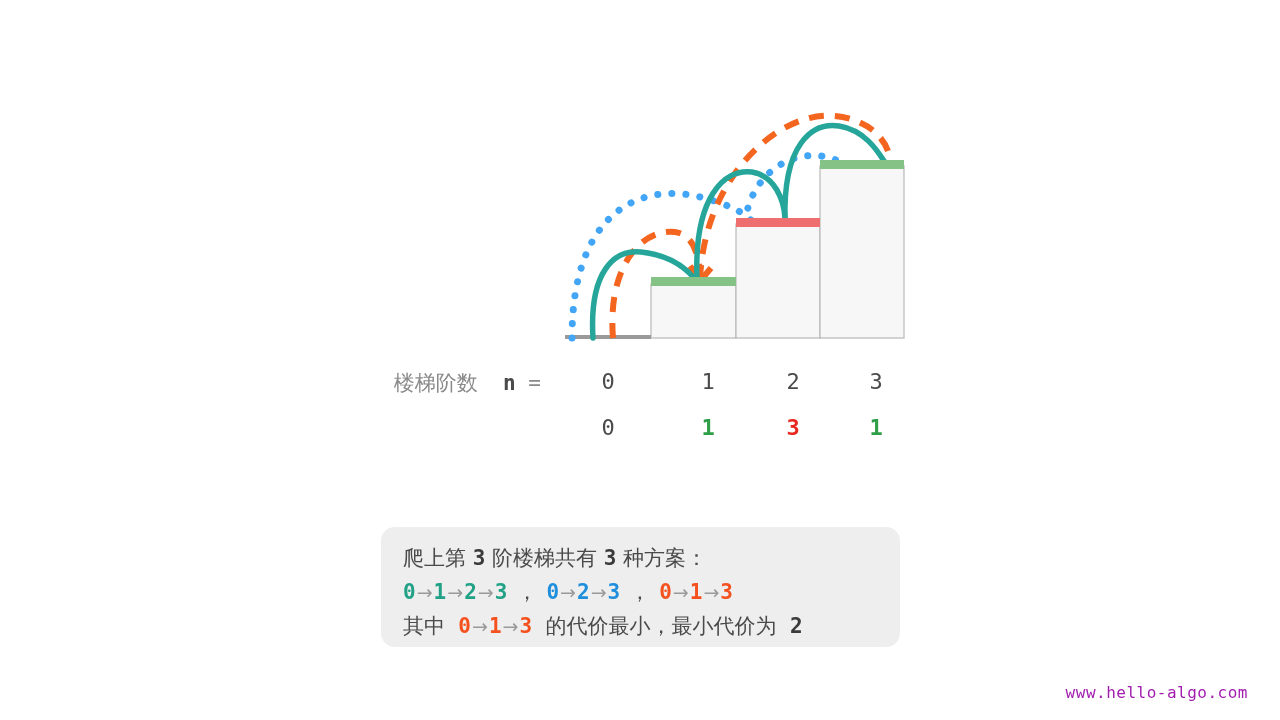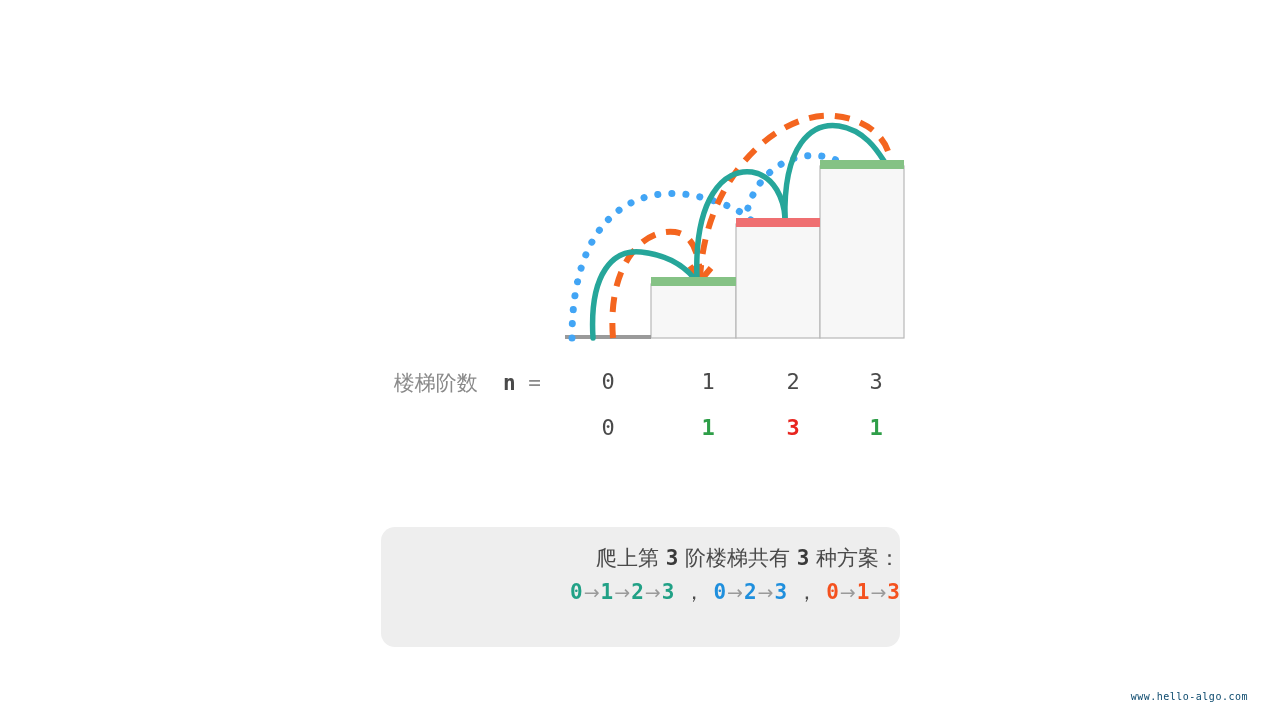--- a/index.html
+++ b/index.html
@@ -77,22 +77,21 @@
   
   .caption-box {
     position: absolute;
     left: 381px;
     top: 527px;
     width: 519px;
     height: 120px;
     background: #eeeeee;
     border-radius: 14px;
     box-sizing: border-box;
-    padding: 14px 0 0 22px;
-    text-align: right;
+    padding: 14px 10px 0 22px;
   }
   .cap-line {
     font-size: 21px;
     color: #4a4a4a;
     line-height: 34px;
     white-space: nowrap;
     font-family: "DejaVu Sans", "Liberation Sans", sans-serif;
   }
   .num-teal   { color: #21a186; font-weight: bold; font-family: "DejaVu Sans Mono","Liberation Mono",monospace; }
   .num-blue   { color: #1f8fdd; font-weight: bold; font-family: "DejaVu Sans Mono","Liberation Mono",monospace; }
@@ -101,22 +100,22 @@
            font-family: "DejaVu Sans","Liberation Sans",sans-serif; font-size: 19px; }
   .comma { color: #4a4a4a; padding: 0 9px; }
   .bold-dark { color: #3a3a3a; font-weight: bold;
                font-family: "DejaVu Sans Mono","Liberation Mono",monospace; }
 
   
   .watermark {
     position: absolute;
     right: 32px;
     bottom: 18px;
-    font-size: 10px;
-    color: #0c4a6e;
+    font-size: 16px;
+    color: #a21caf;
     letter-spacing: 0.5px;
     font-family: "DejaVu Sans Mono", "Liberation Mono", monospace;
   }
 </style>
 </head>
 <body>
 
 <div id="stage">
 
   <svg class="diagram-svg" viewBox="0 0 1280 720">
@@ -170,17 +169,18 @@
       <div class="cell c3 green">1</div>
     </div>
   </div>
 
   <div class="caption-box">
 
     <div class="cap-line"><span>爬上第</span>&nbsp;<span class="bold-dark">3</span>&nbsp;<span>阶楼梯共有</span>&nbsp;<span class="bold-dark">3</span>&nbsp;<span>种方案：</span></div>
 
     <div class="cap-line"><span class="num-teal">0</span><span class="arrow">→</span><span class="num-teal">1</span><span class="arrow">→</span><span class="num-teal">2</span><span class="arrow">→</span><span class="num-teal">3</span><span class="comma">，</span><span class="num-blue">0</span><span class="arrow">→</span><span class="num-blue">2</span><span class="arrow">→</span><span class="num-blue">3</span><span class="comma">，</span><span class="num-orange">0</span><span class="arrow">→</span><span class="num-orange">1</span><span class="arrow">→</span><span class="num-orange">3</span></div>
 
+    <div class="cap-line"><span>其中</span>&nbsp;&nbsp;<span class="num-orange">0</span><span class="arrow">→</span><span class="num-orange">1</span><span class="arrow">→</span><span class="num-orange">3</span>&nbsp;&nbsp;<span>的代价最小，最小代价为</span>&nbsp;&nbsp;<span class="bold-dark">2</span></div>
   </div>
 
   <div class="watermark">www.hello-algo.com</div>
 
 </div>
 
 </body></html>

